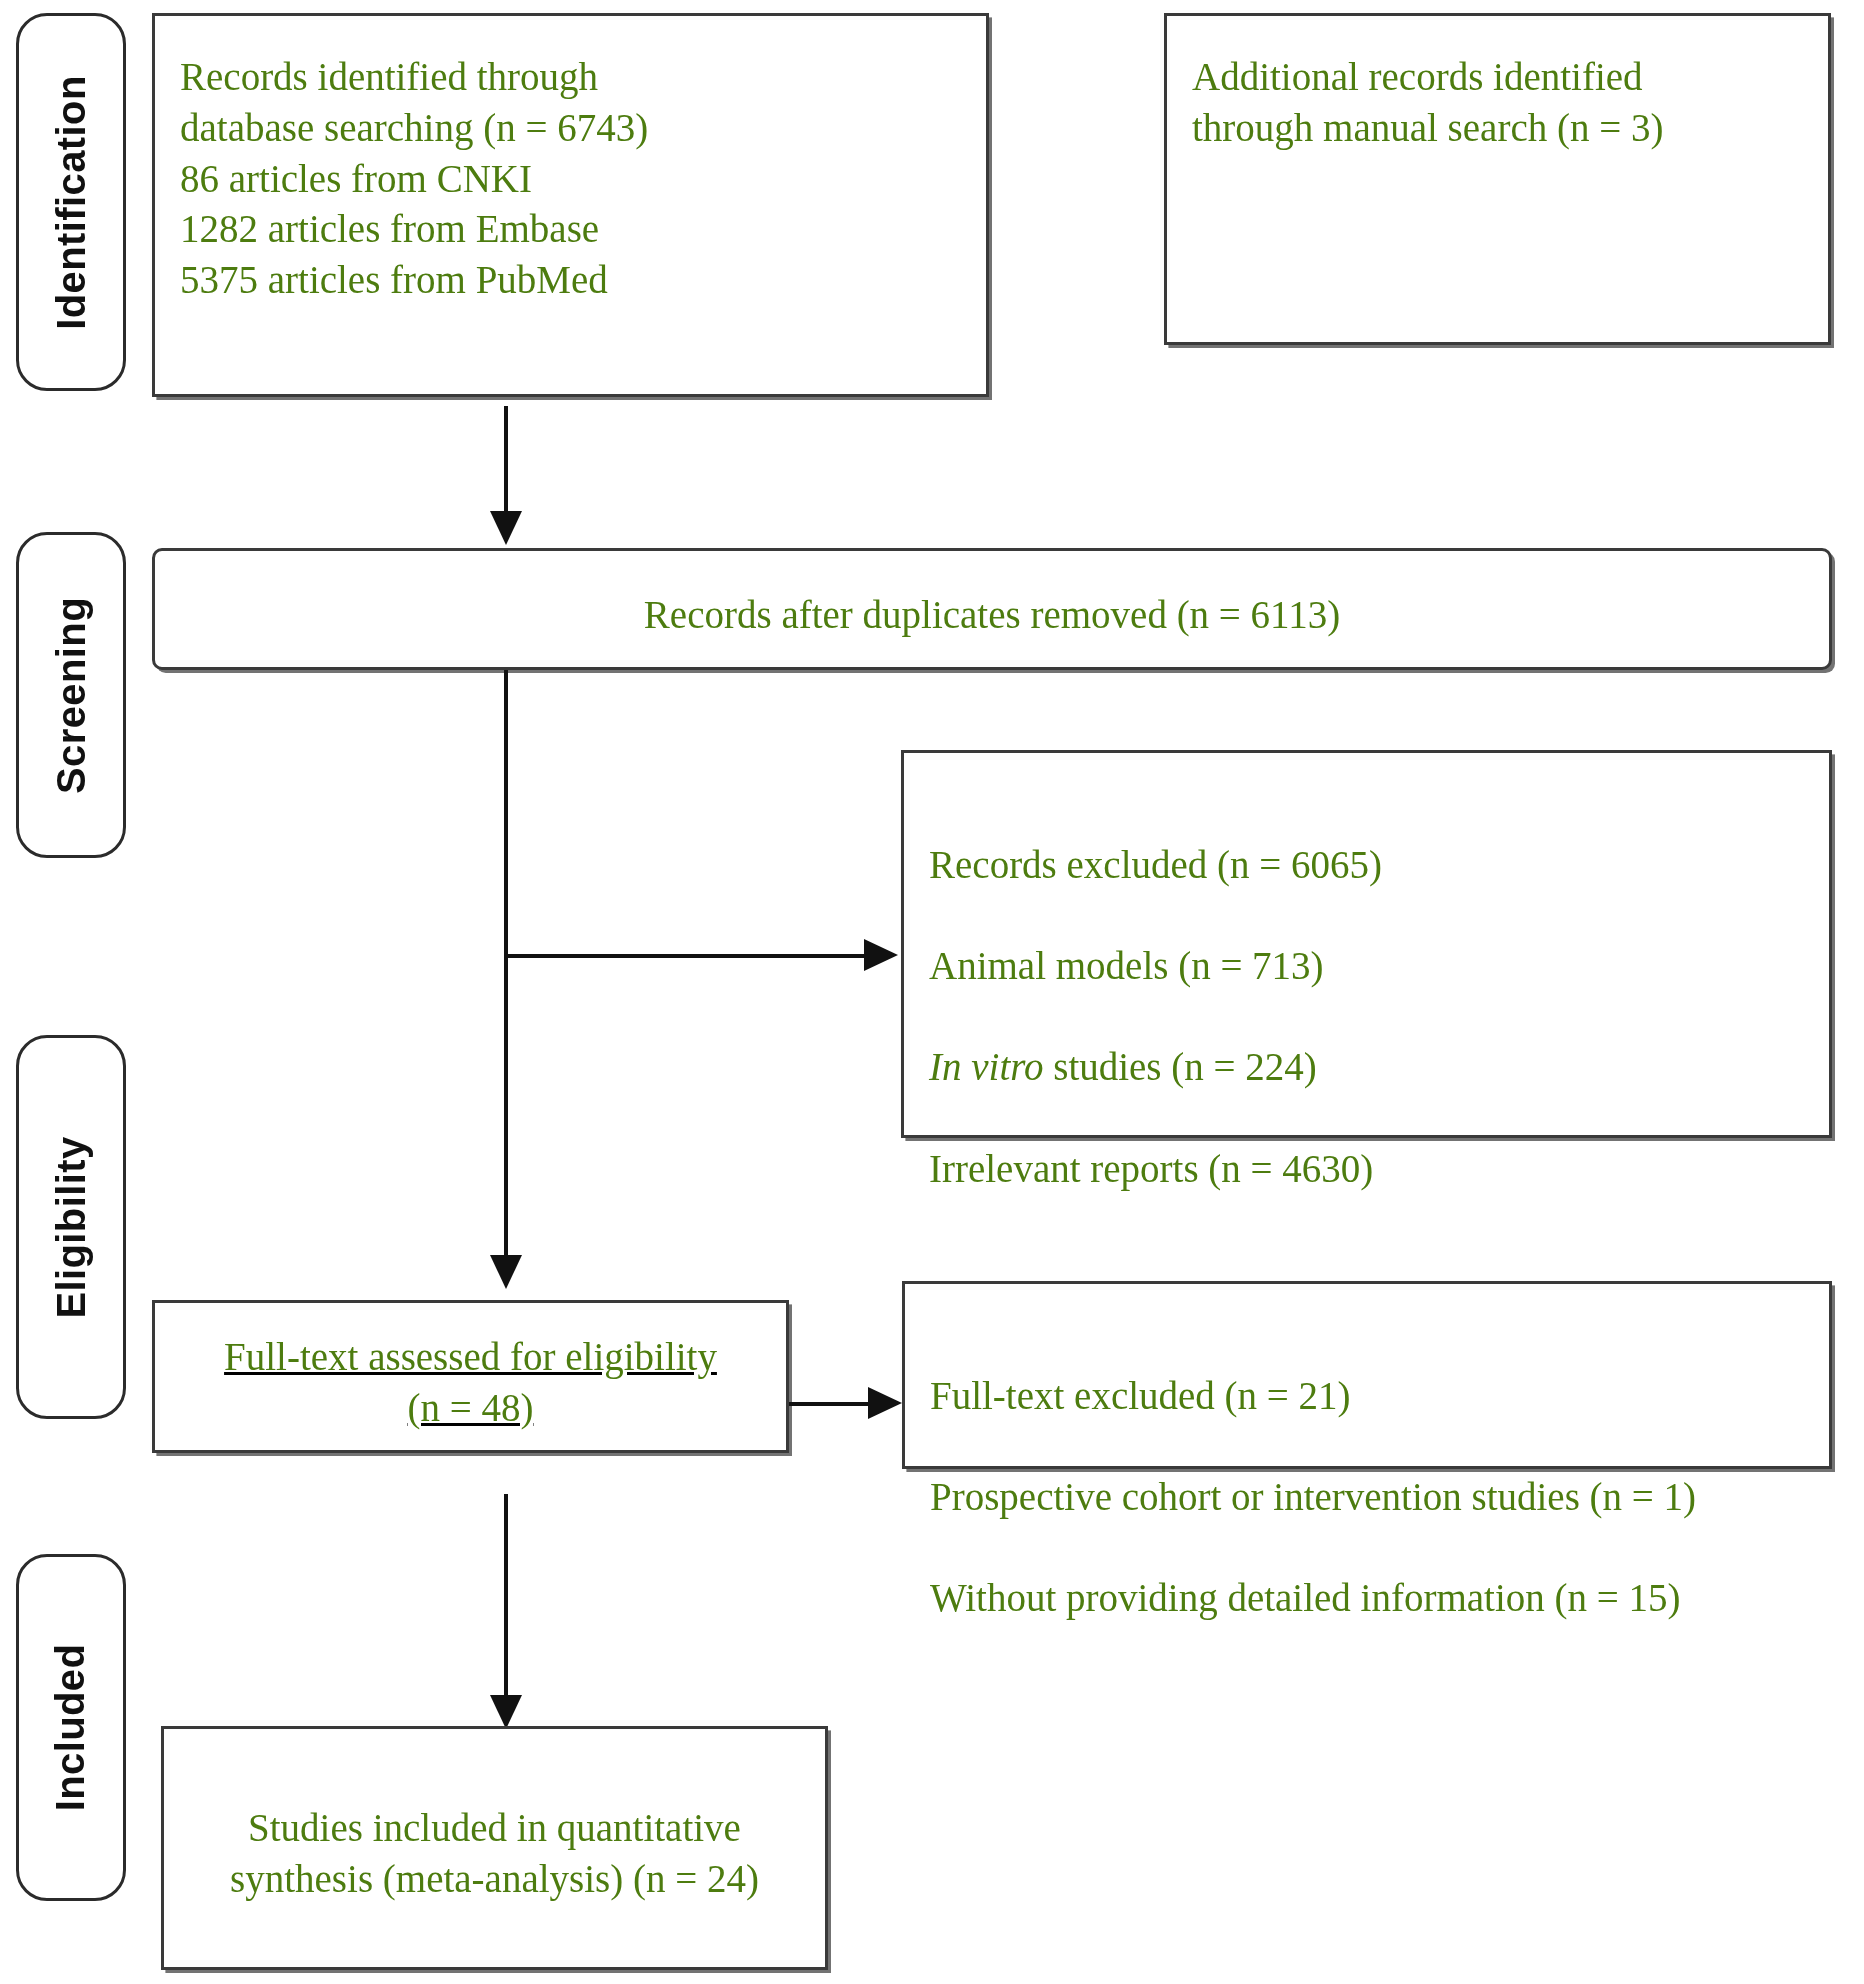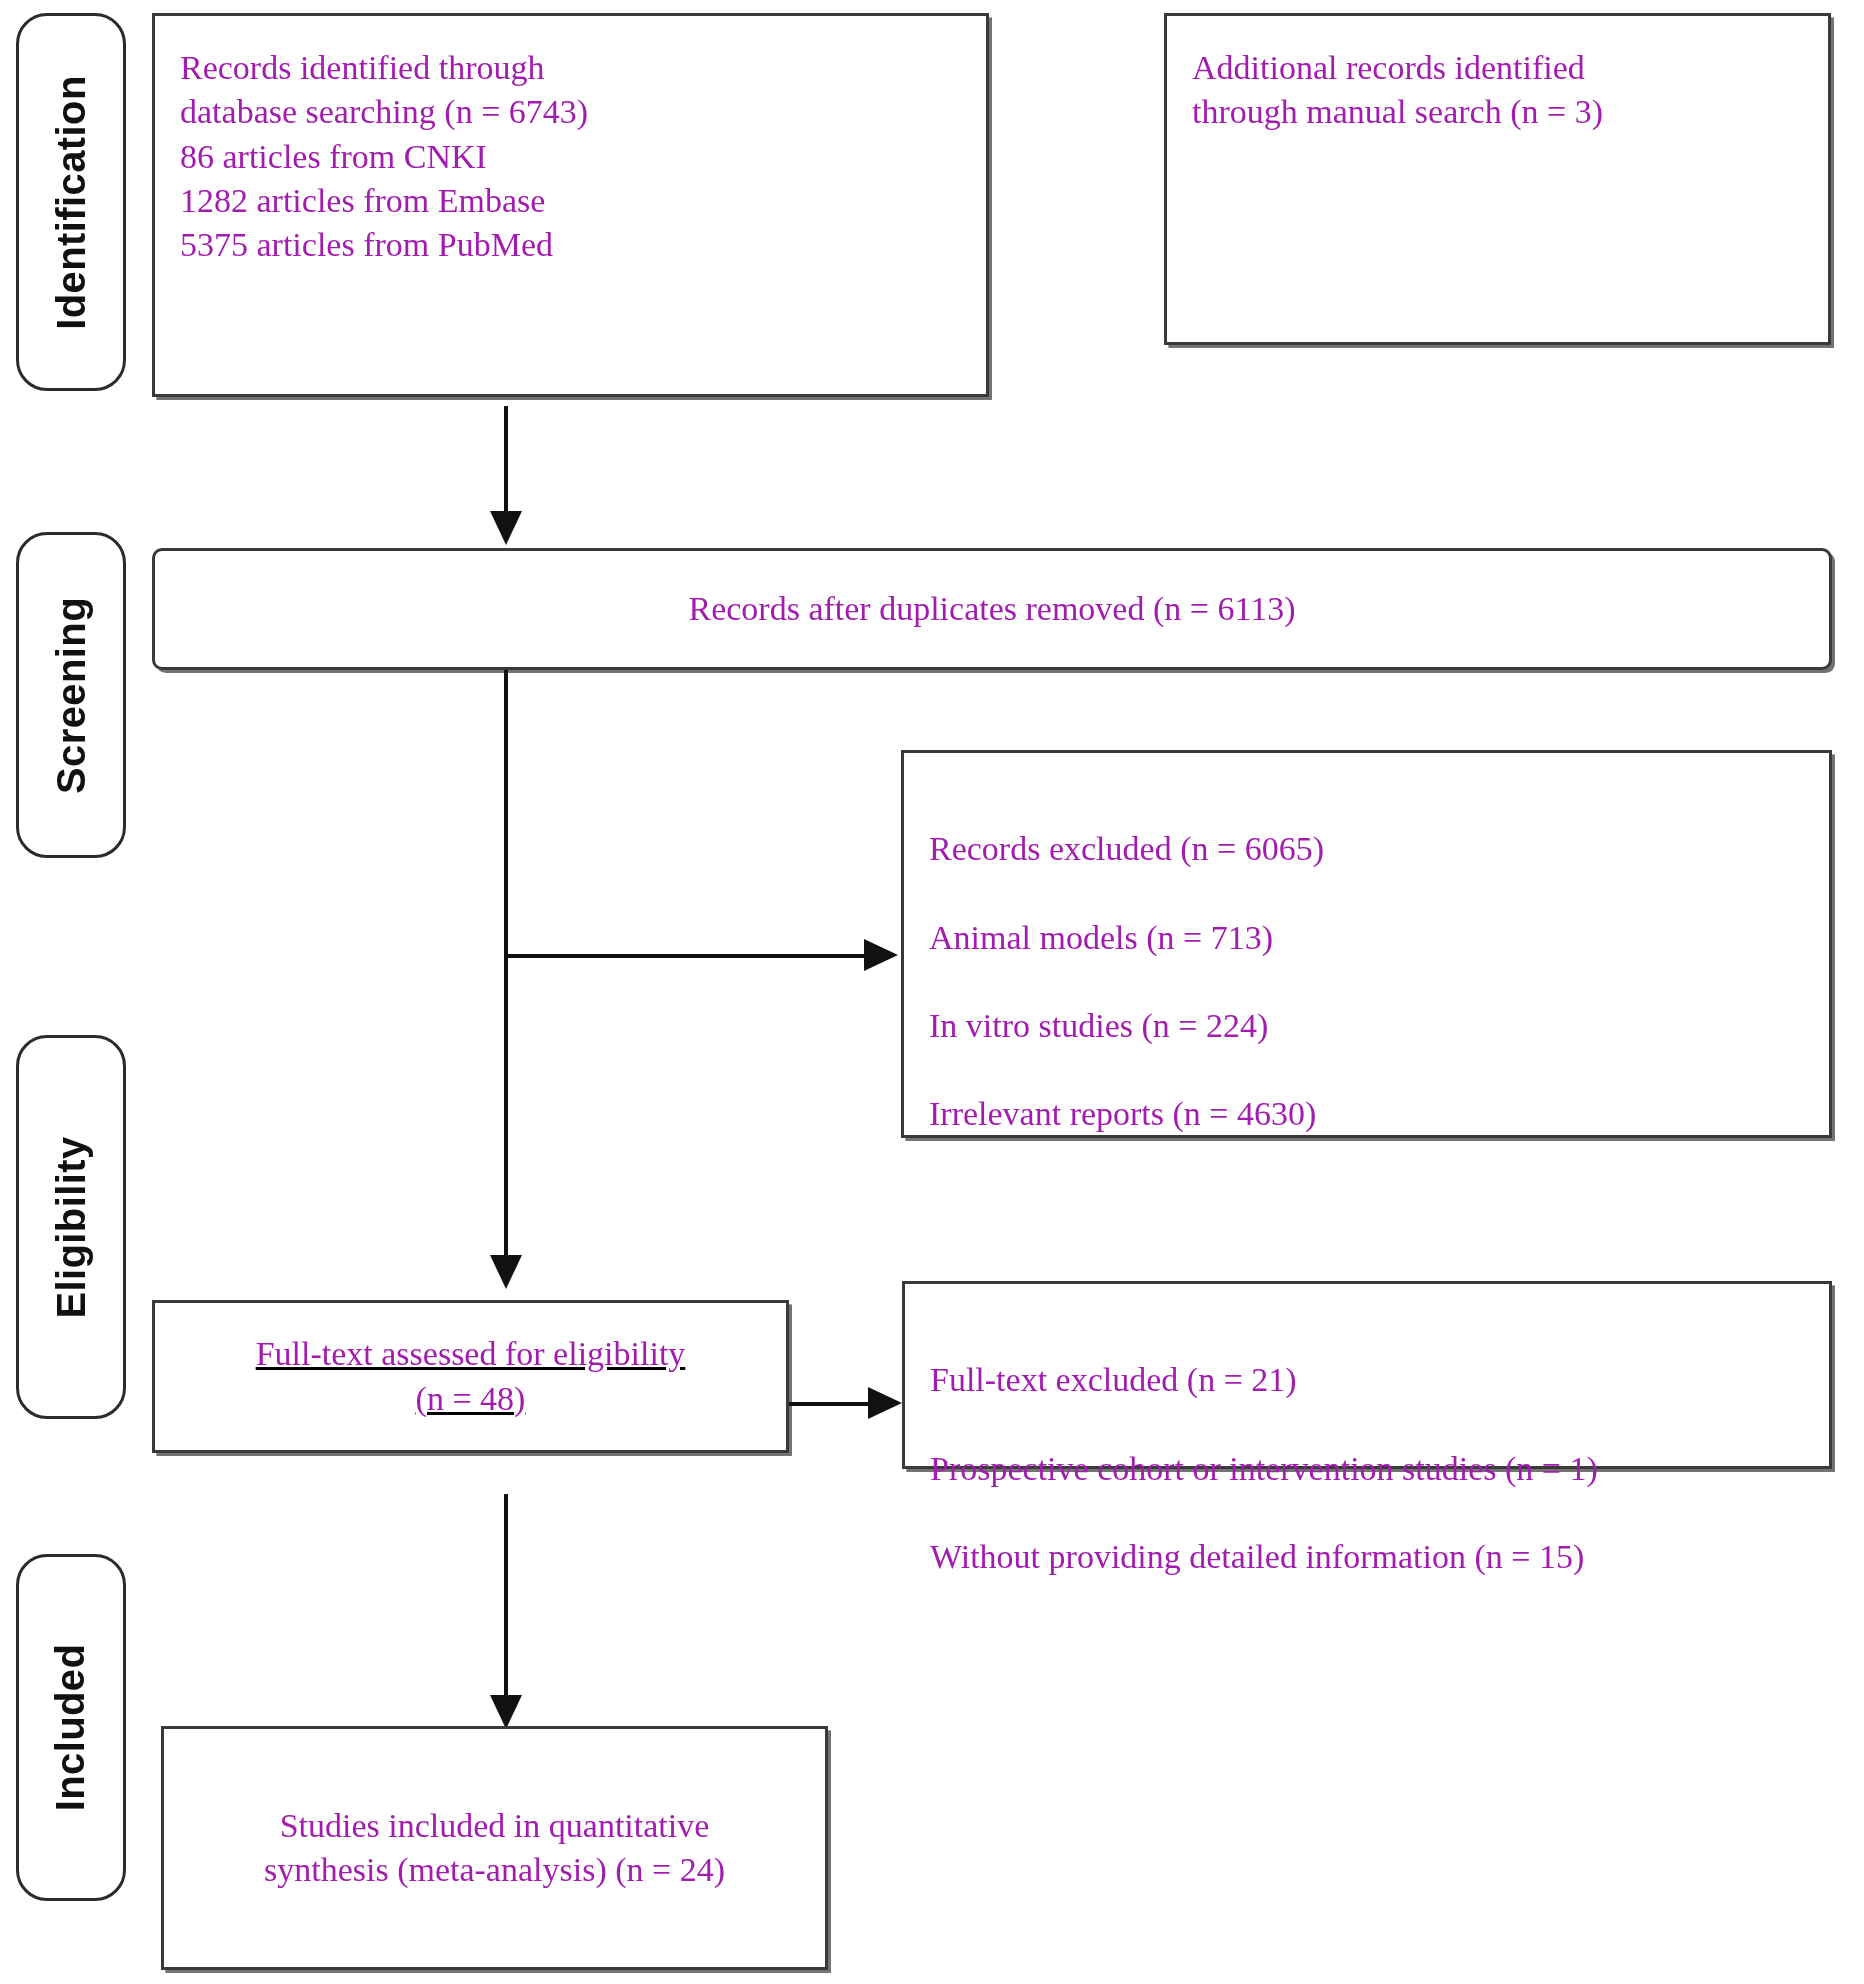--- a/index.html
+++ b/index.html
@@ -40,39 +40,40 @@
   
   .flow-box {
     position: absolute;
     box-sizing: border-box;
     border: 3px solid #3a3a3a;
     background: #ffffff;
     box-shadow: 3.7px 3.7px 0 -0.7px rgba(90,90,90,0.85);
   }
   .box-text {
     font-family: "Liberation Serif", "DejaVu Serif", serif;
-    font-size: 34px;
+    font-size: 39px;
     line-height: 1.30;
-    color: #a21caf;
+    color: #4d7c0f;
     white-space: pre-line;
+    margin-top: 6px;
   }
   .pad-left {
     padding: 30px 19px 0 25px;
     text-align: left;
   }
   .center-mid {
     height: 100%;
     display: flex;
     align-items: center;
     justify-content: center;
     text-align: center;
     padding: 0 15px;
     box-sizing: border-box;
   }
-  .italic-lead { }
+  .italic-lead { font-style: italic; }
 
   
   .vline, .hline {
     position: absolute;
     background: #111111;
   }
   .vline { width: 3.7px; }
   .hline { height: 3.7px; }
 
   .arrow-down {

